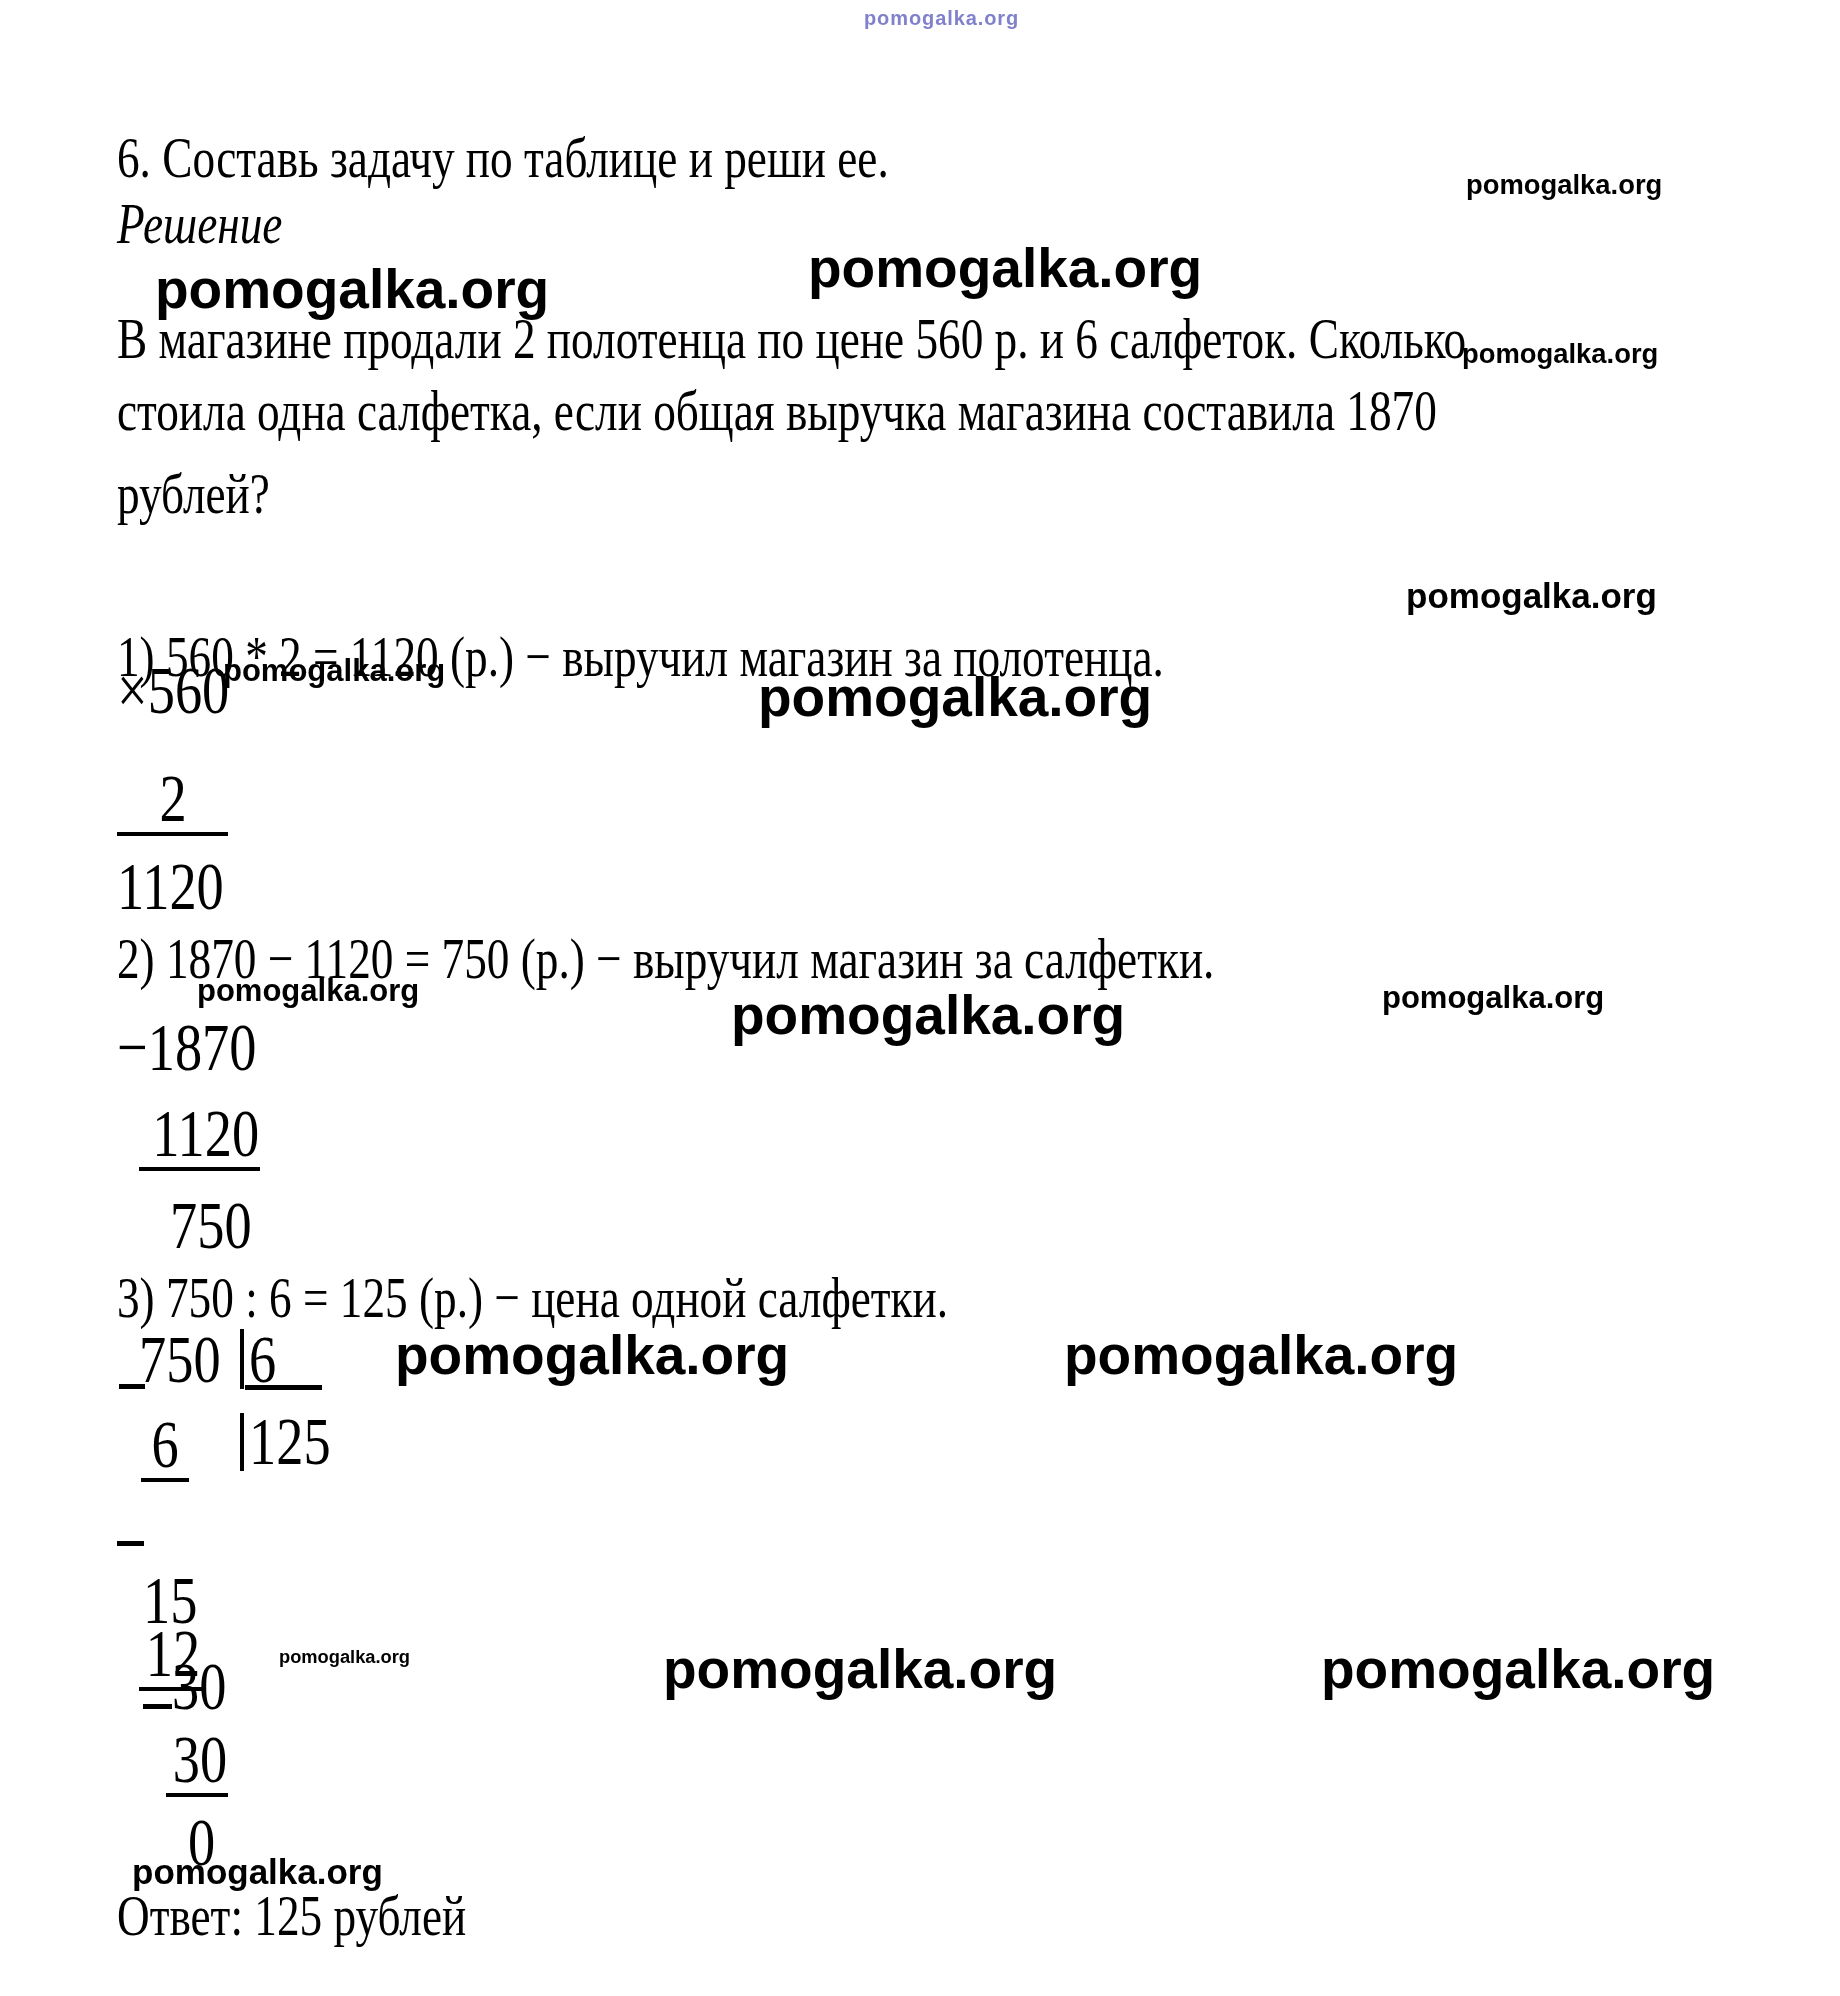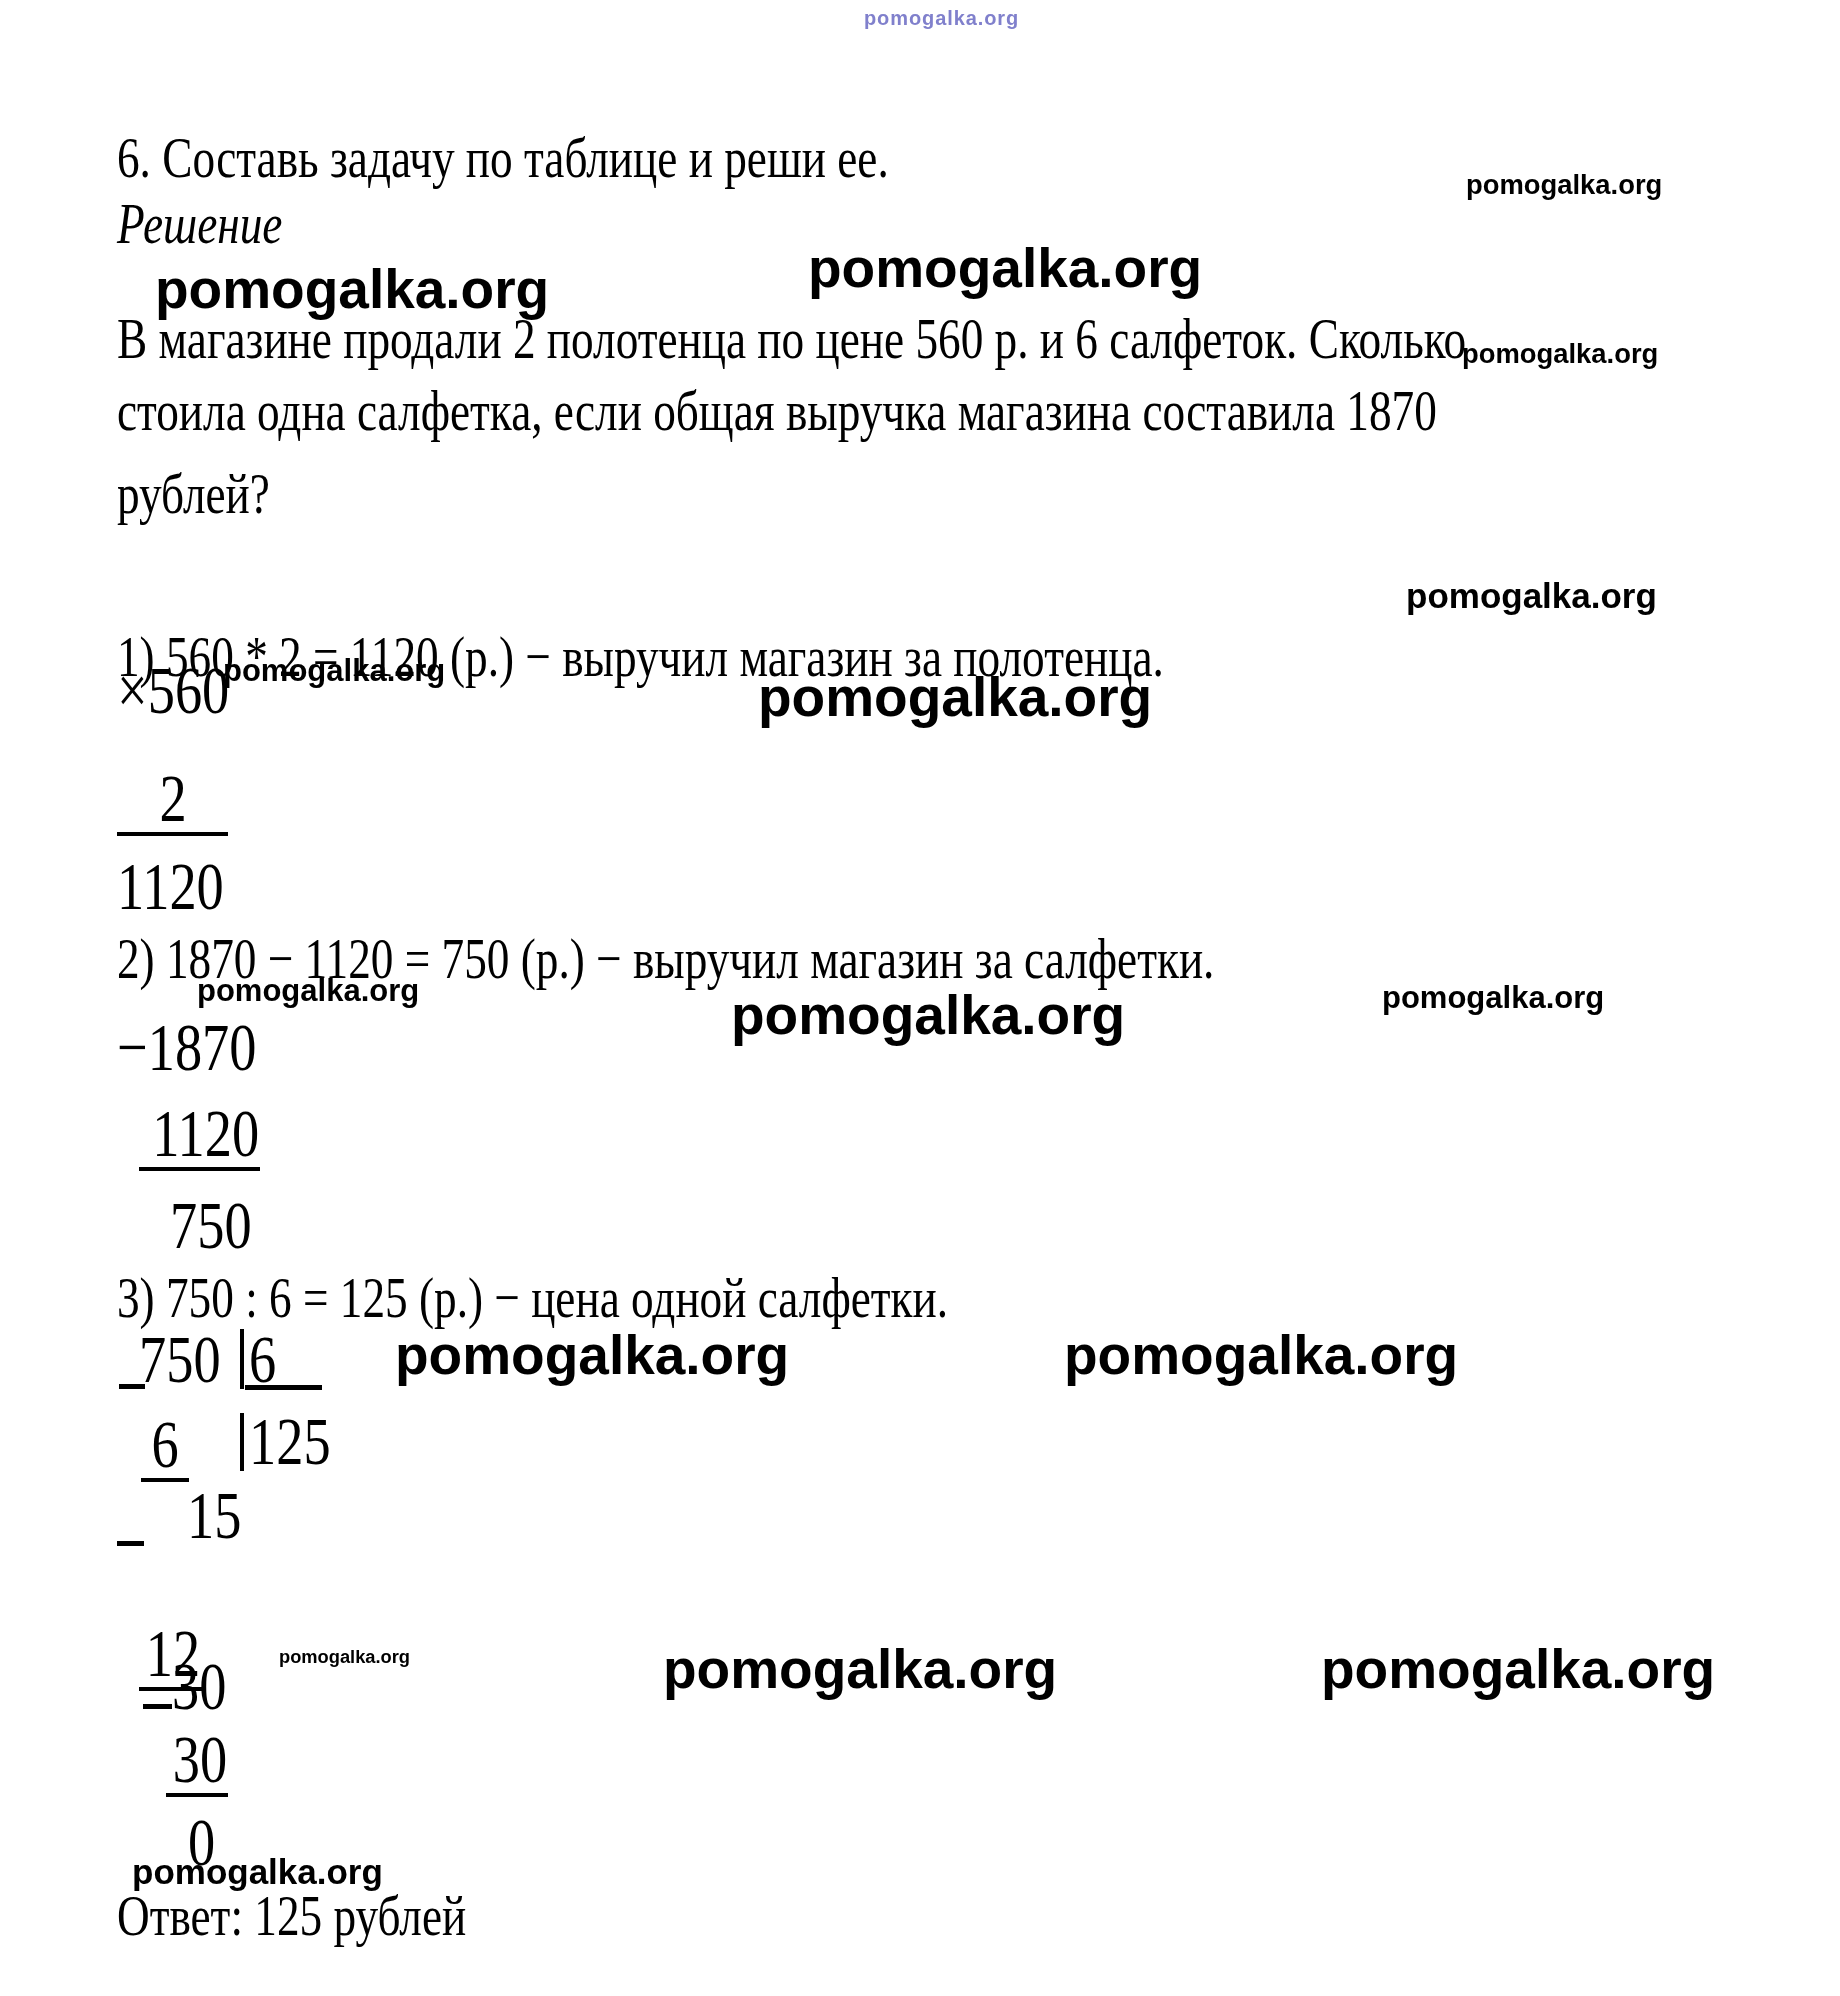--- a/index.html
+++ b/index.html
@@ -113,21 +113,21 @@
   <div class="hbar" style="left:245px; top:1385px; width:77px;"></div>
 
   <div class="ubox" style="left:141px; top:1410px; width:48px;">
     <span class="mtxt">6</span>
   </div>
   <div class="vbar" style="left:240px; top:1413px; height:58px;"></div>
   <div class="math" style="left:249px; top:1407px;">
     <span class="mtxt">125</span>
   </div>
 
-  <div class="math" style="left:143px; top:1481px;margin-left:44px;">
+  <div class="math" style="left:143px; top:1566px;">
     <span class="mtxt">15</span>
   </div>
   <div class="dash" style="left:117px; top:1541px; width:27.4px;"></div>
 
   <div class="ubox" style="left:139px; top:1619px; width:64px;">
     <span class="mtxt">12</span>
   </div>
 
   <div class="math" style="left:172px; top:1652px;">
     <span class="mtxt">30</span>

